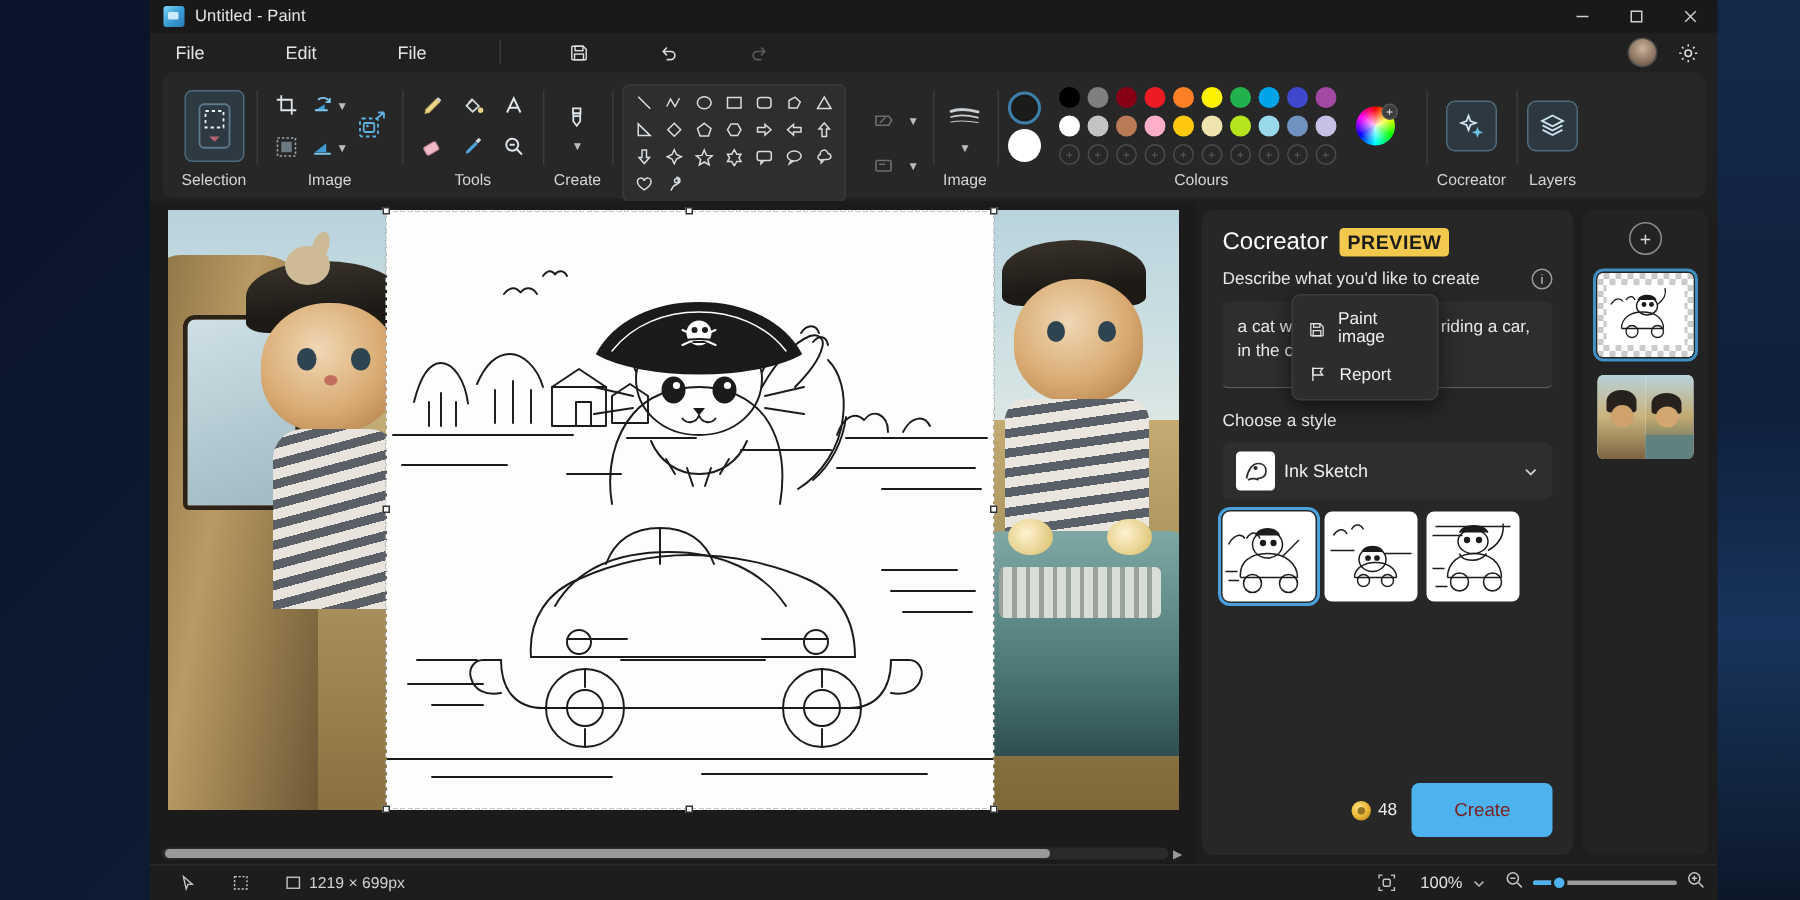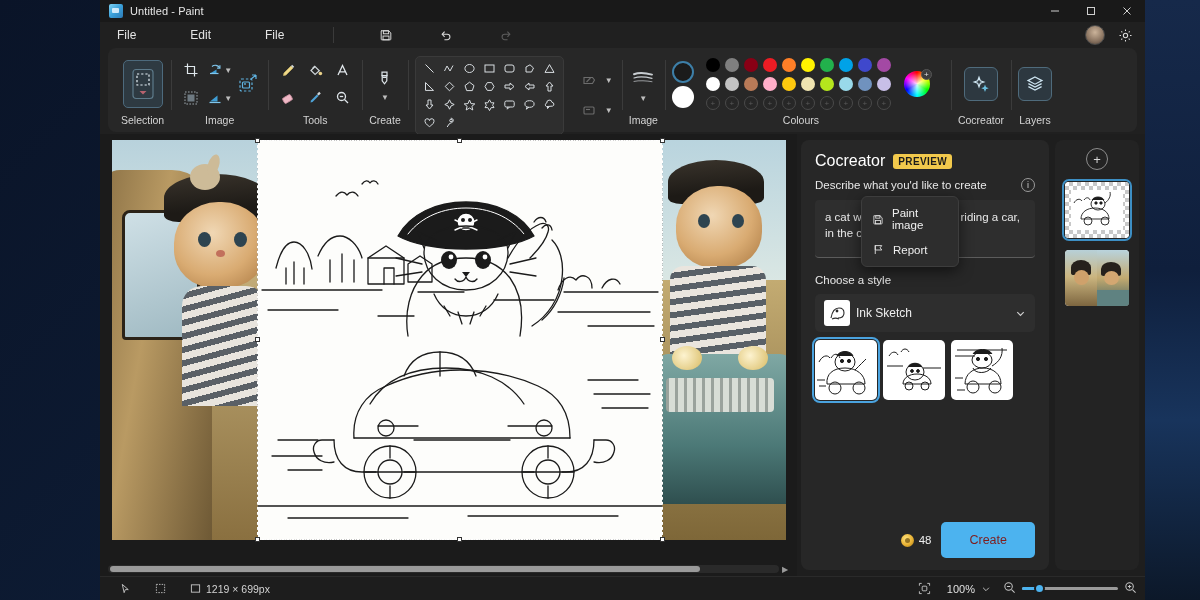--- a/index.html
+++ b/index.html
@@ -188,21 +188,21 @@
   .hscroll-arrow { width: 12px; color: #9a9a9a; font-size: 8px; text-align: center; }
 
   
   .cocreator {
     width: 248px; margin: 6px 6px 6px 4px; background: #272727; border-radius: 8px;
     display: flex; flex-direction: column; flex: none; position: relative;
   }
   .cc-head { display: flex; align-items: center; gap: 8px; padding: 12px 14px 8px 14px; }
   .cc-title { color: #fff; font-size: 16px; }
   .badge {
-    background: #f2c94c; color: #1b1b1b; font-size: 10px; font-weight: bold;
+    background: #f2c94c; color: #1b1b1b; font-size: 13px; font-weight: bold;
     padding: 2px 5px; border-radius: 3px; letter-spacing: .4px; text-align: center;
   }
   .cc-label { color: #e8e8e8; font-size: 11.5px; padding: 0 14px; display: flex;
               align-items: center; justify-content: space-between; }
   .info-icon { width: 14px; height: 14px; border: 1px solid #9b9b9b; border-radius: 50%;
     color: #c9c9c9; font-size: 9px; display: flex; align-items: center; justify-content: center; }
   .prompt-box {
     margin: 8px 14px 0 14px; background: #2e2e2e; border-bottom: 1px solid #5c5c5c;
     border-radius: 4px; padding: 9px 10px; height: 58px;
     color: #e9e9e9; font-size: 11.5px; line-height: 16px; overflow: hidden;

